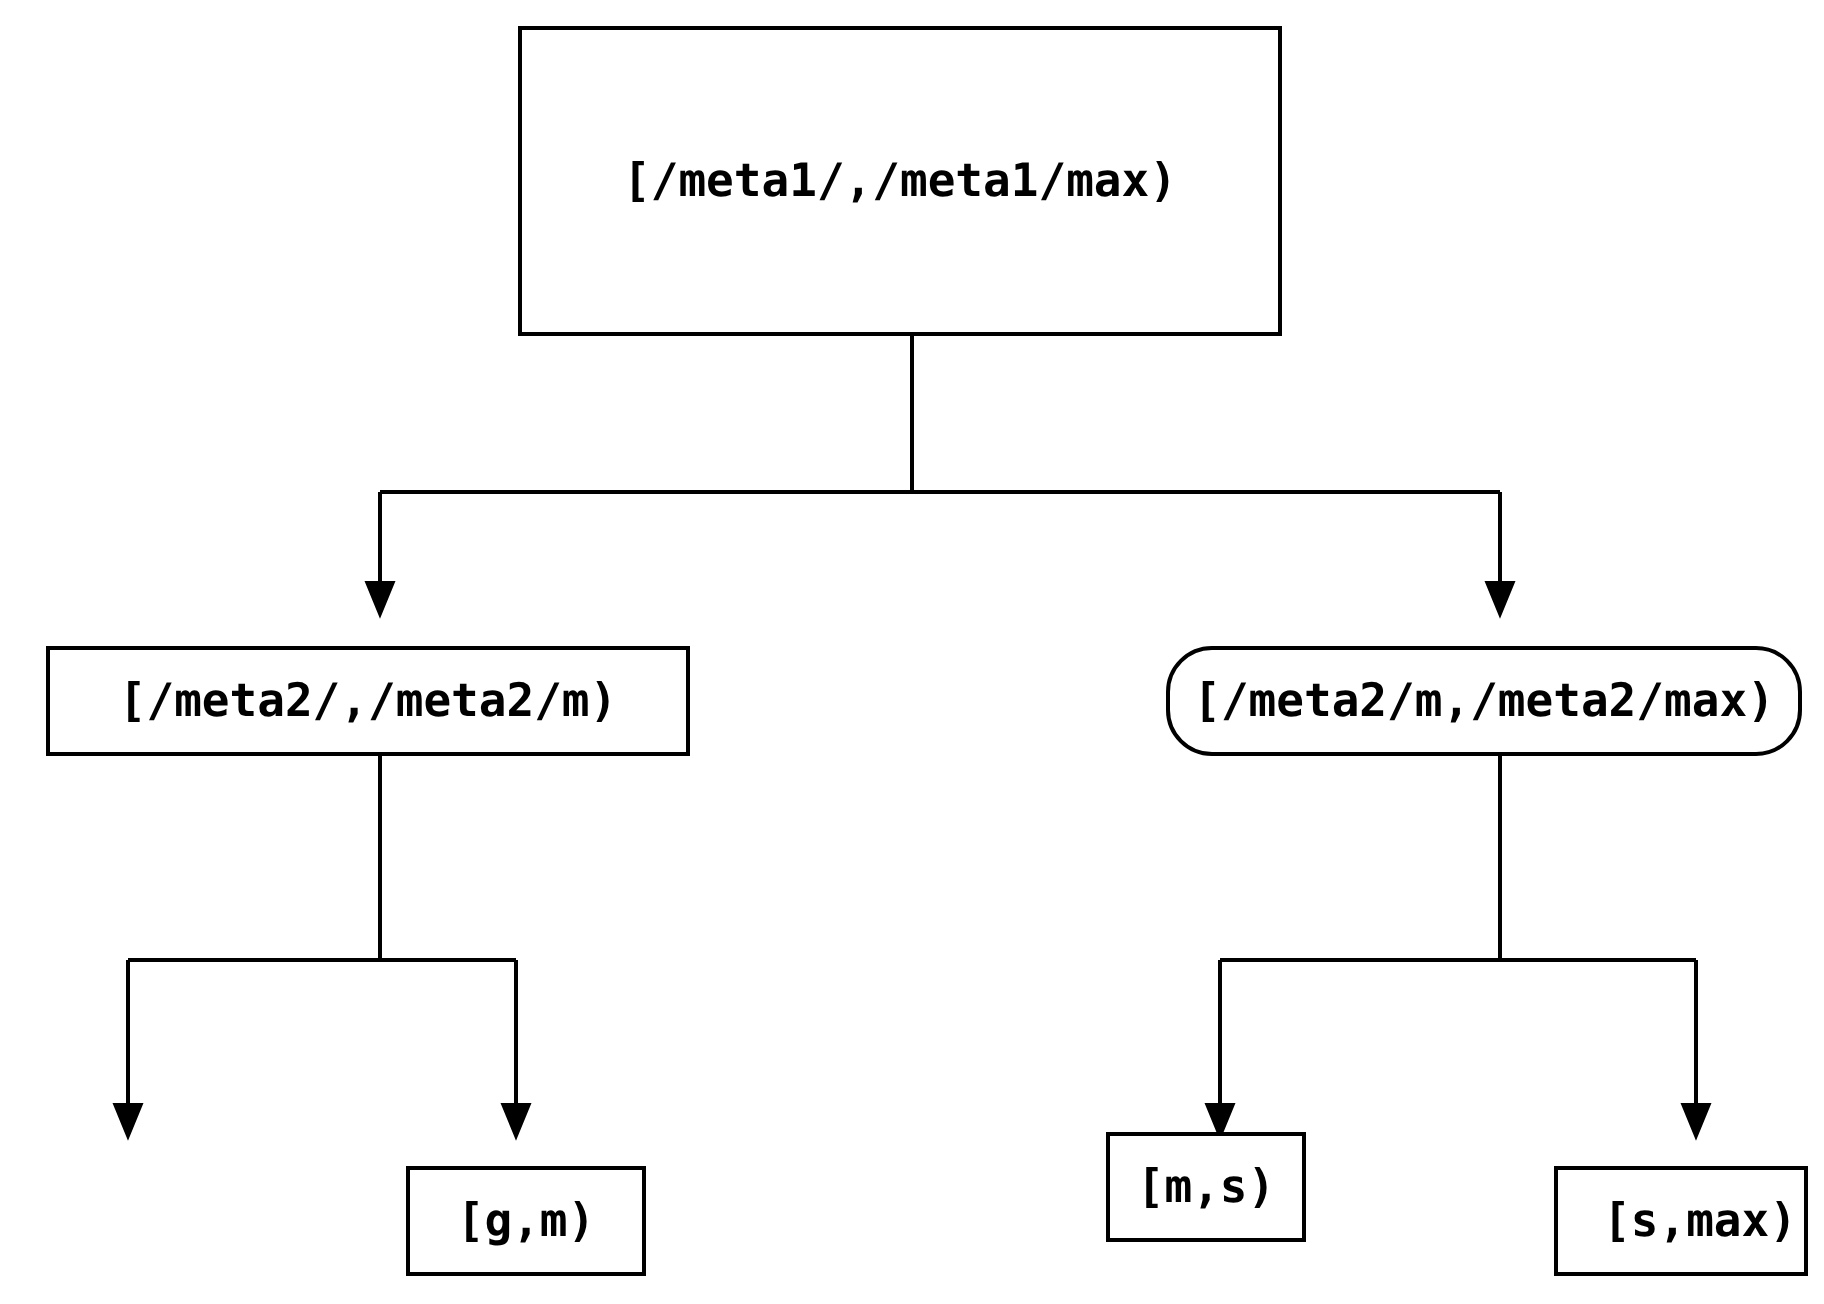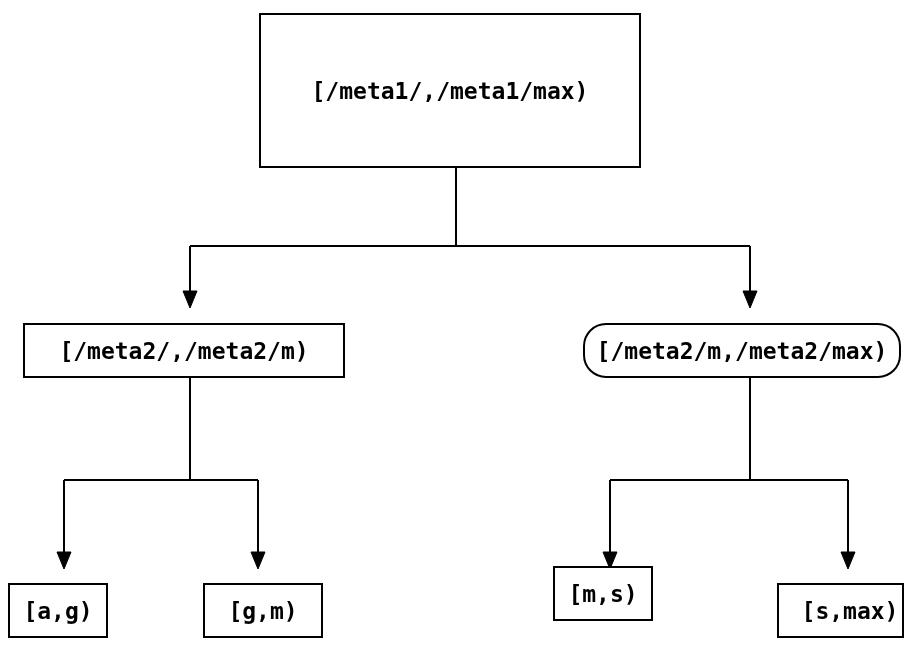--- a/index.html
+++ b/index.html
@@ -118,23 +118,20 @@
   </div>
 
   <div class="node node-l">
     <span>[/meta2/,/meta2/m)</span>
   </div>
 
   <div class="node node-r">
     <span>[/meta2/m,/meta2/max)</span>
   </div>
 
-  <div class="node node-ll">
-    <span>[a,g)</span>
-  </div>
 
   <div class="node node-lr">
     <span>[g,m)</span>
   </div>
 
   <div class="node node-rl">
     <span>[m,s)</span>
   </div>
 
   <div class="node node-rr">

